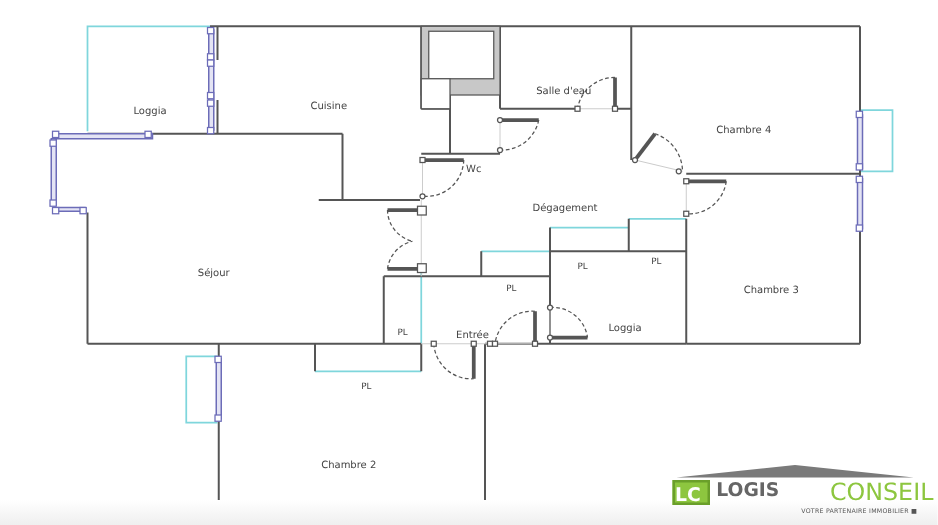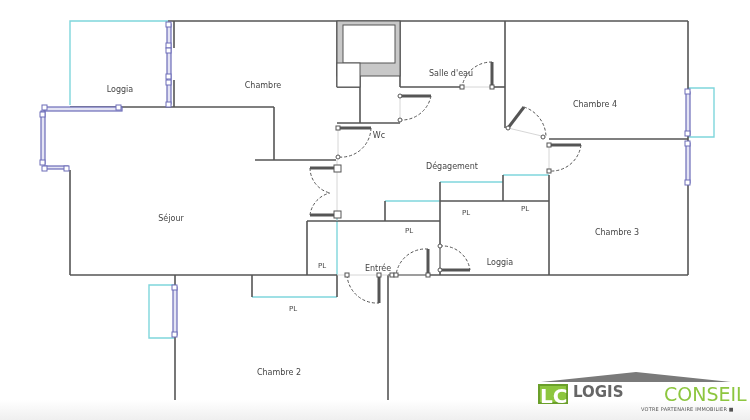--- a/index.html
+++ b/index.html
@@ -17,21 +17,21 @@
   .room-label { position: absolute; font-size: 8px; color: #444;
                 transform: translate(-50%, -50%); white-space: nowrap; margin-top: 20px; }
   .pl-label { font-size: 7px; }
   #bottom-fade { position: absolute; left: 0; top: 400px; width: 750px; height: 20px;
                  background: linear-gradient(#ffffff, #efefef); }
   #logo { position: absolute; left: 533px; top: 372px; width: 215px; height: 44px; }
   #logo-roof { position: absolute; left: 8px; top: 0; width: 0; height: 0;
                border-left: 95px solid transparent; border-right: 95px solid transparent;
                border-bottom: 10px solid #7a7a7a; }
   #logo-lc { position: absolute; left: 5px; top: 12px; width: 30px; height: 20px;
-             background: #8dc63f; color: #fff; font-weight: bold; font-size: 20px;
+             background: #8dc63f; color: #fff; font-weight: bold; font-size: 15px;
              line-height: 20px; text-align: left; font-family: "DejaVu Sans", sans-serif;
              border: 2px solid #6a9f2a; box-sizing: border-box; }
   #logo-logis { position: absolute; left: 40px; top: 11px; font-size: 15px; font-weight: bold;
                 color: #666; letter-spacing: 0px; font-family: "DejaVu Sans", sans-serif; }
   #logo-conseil { position: absolute; left: 114px; top: 11px; font-size: 19px;
                   color: #8dc63f; font-family: "DejaVu Sans", sans-serif; margin-left: 17px; }
   #logo-tagline { position: absolute; left: 108px; top: 34px; font-size: 5px; color: #555;
                   letter-spacing: 0.2px; white-space: nowrap; }
 </style>
 </head>
@@ -189,21 +189,21 @@
     <line class="thick" x1="440" y1="270" x2="470" y2="270"></line>
     <path class="swing" d="M440,246 A28,28 0 0 1 470,270"></path>
     <line class="thin" x1="440" y1="246" x2="440" y2="270"></line>
     <circle class="node" cx="440" cy="246" r="2"></circle>
     <circle class="node" cx="440" cy="270" r="2"></circle>
   </g>
 </svg>
 
 <div>
   <span class="room-label" style="left:120px;top:69px">Loggia</span>
-  <span class="room-label" style="left:263px;top:65px">Chambre</span>
+  <span class="room-label" style="left:263px;top:65px">Cuisine</span>
   <span class="room-label" style="left:451px;top:53px">Salle d'eau</span>
   <span class="room-label" style="left:379px;top:115px">Wc</span>
   <span class="room-label" style="left:595px;top:84px">Chambre 4</span>
   <span class="room-label" style="left:452px;top:146px">Dégagement</span>
   <span class="room-label" style="left:171px;top:198px">Séjour</span>
   <span class="room-label" style="left:617px;top:212px">Chambre 3</span>
   <span class="room-label" style="left:378px;top:248px">Entrée</span>
   <span class="room-label" style="left:500px;top:242px">Loggia</span>
   <span class="room-label" style="left:279px;top:352px">Chambre 2</span>
 

